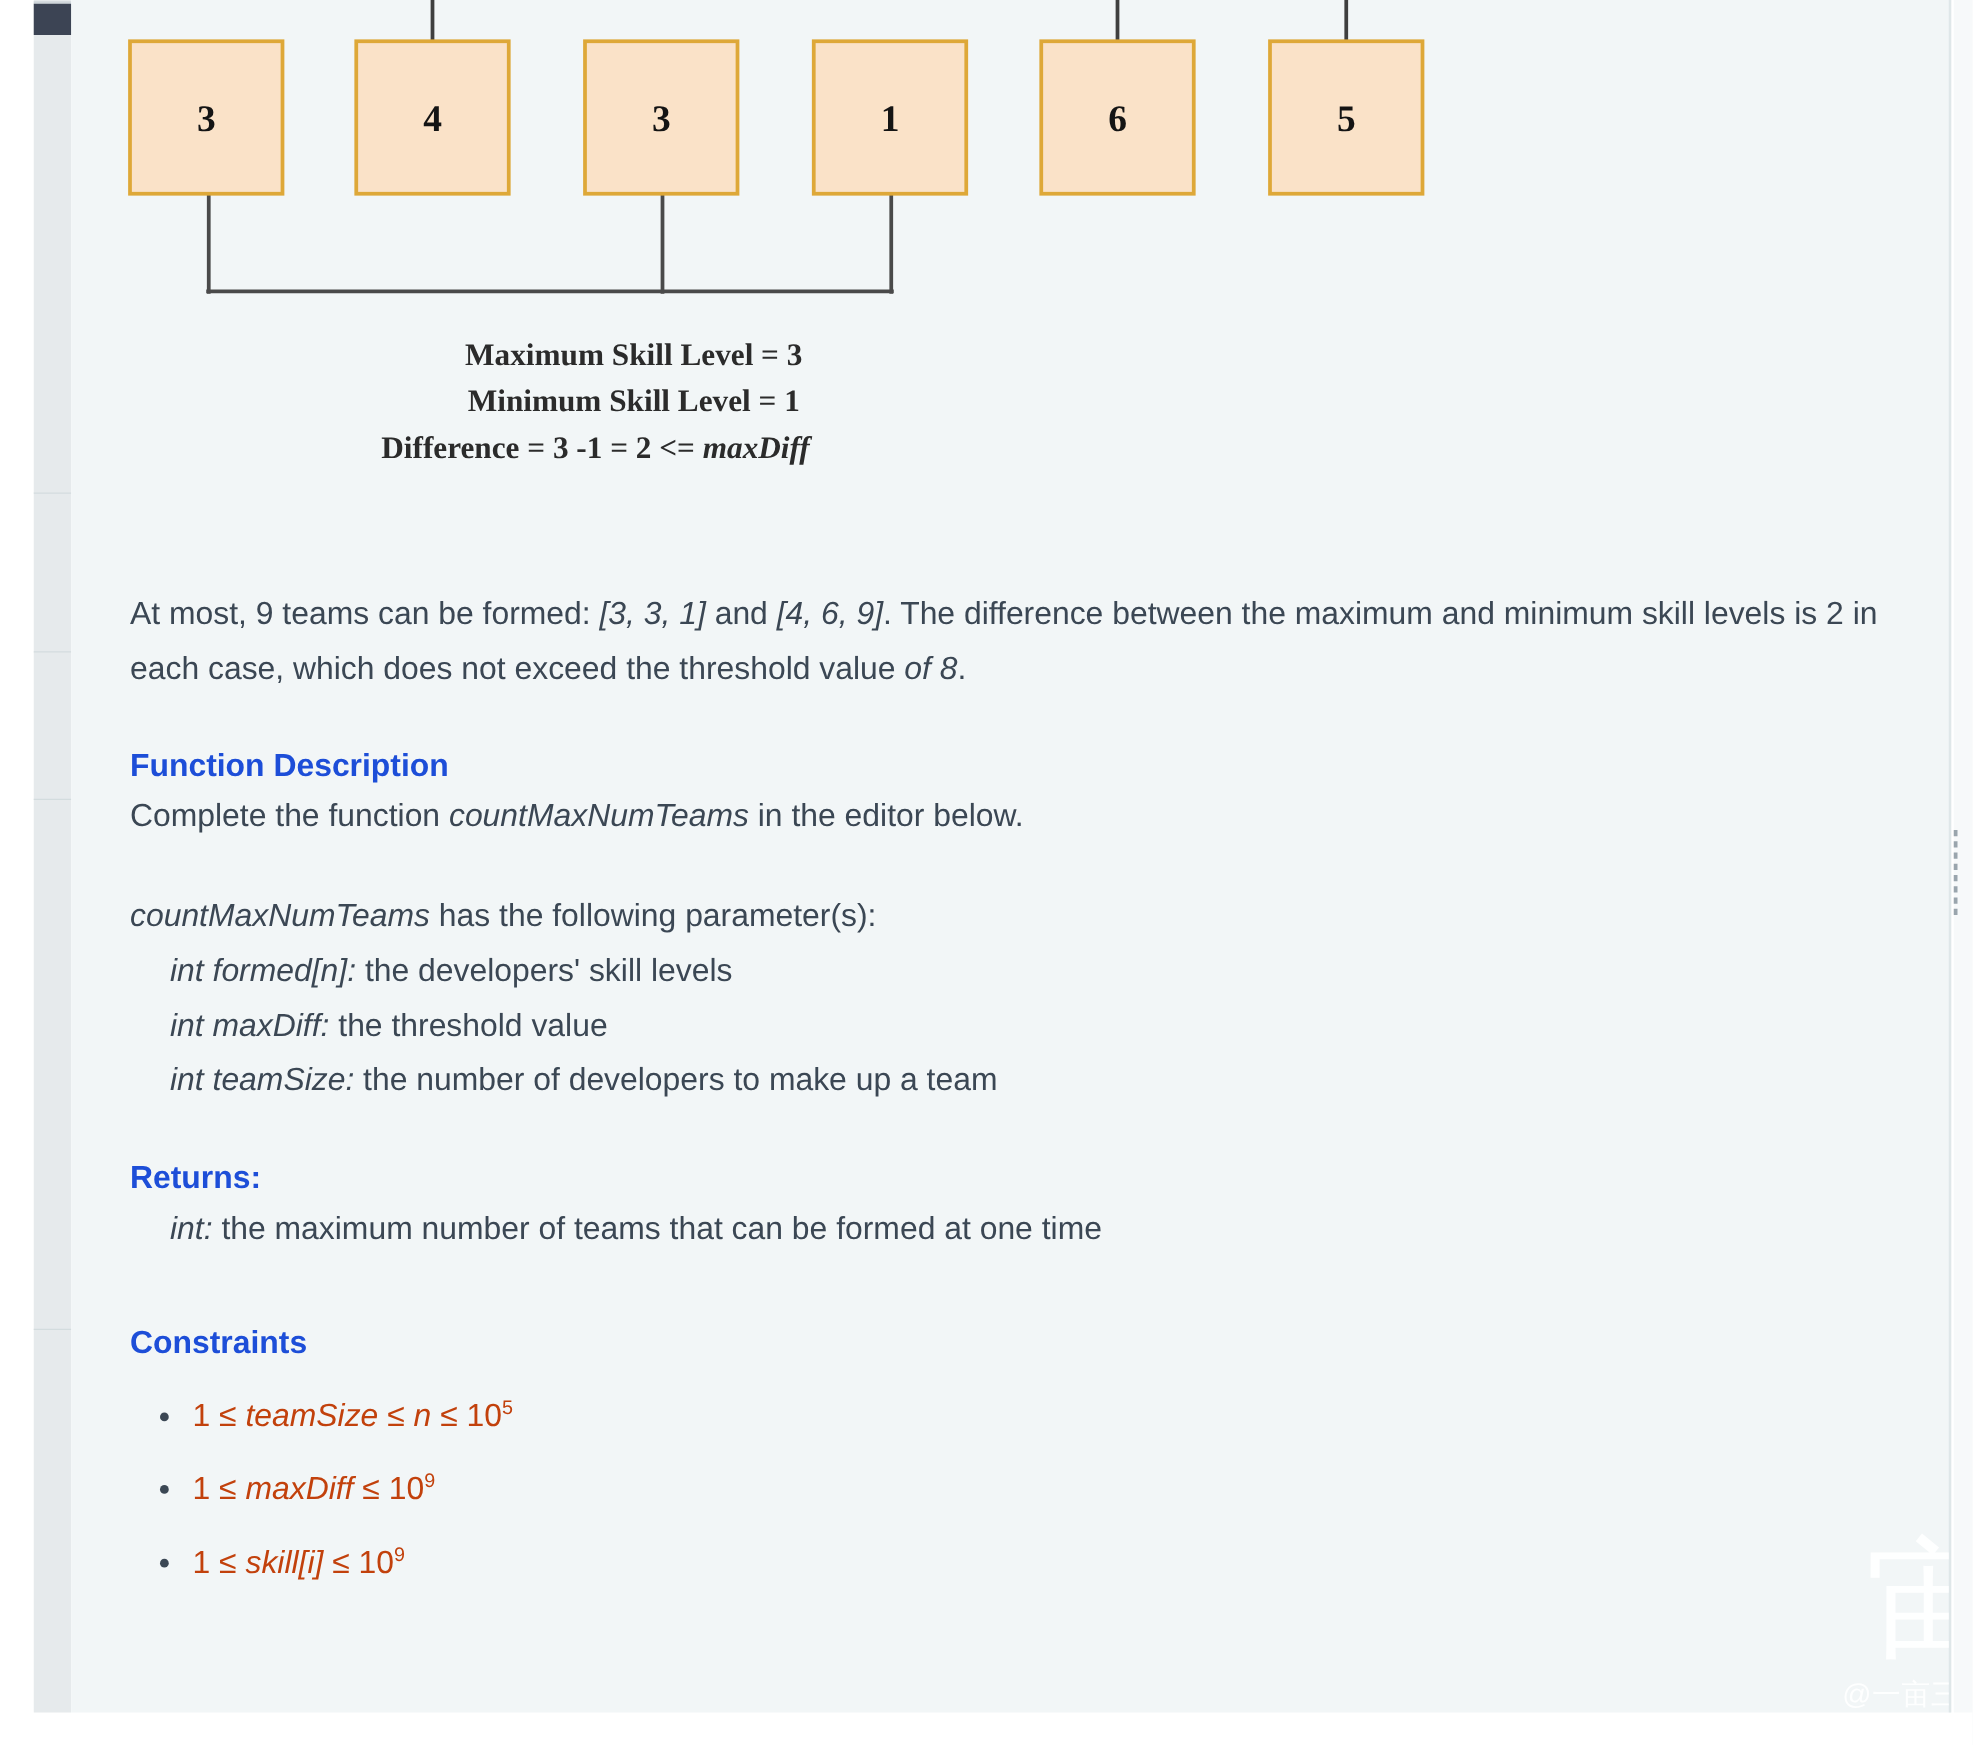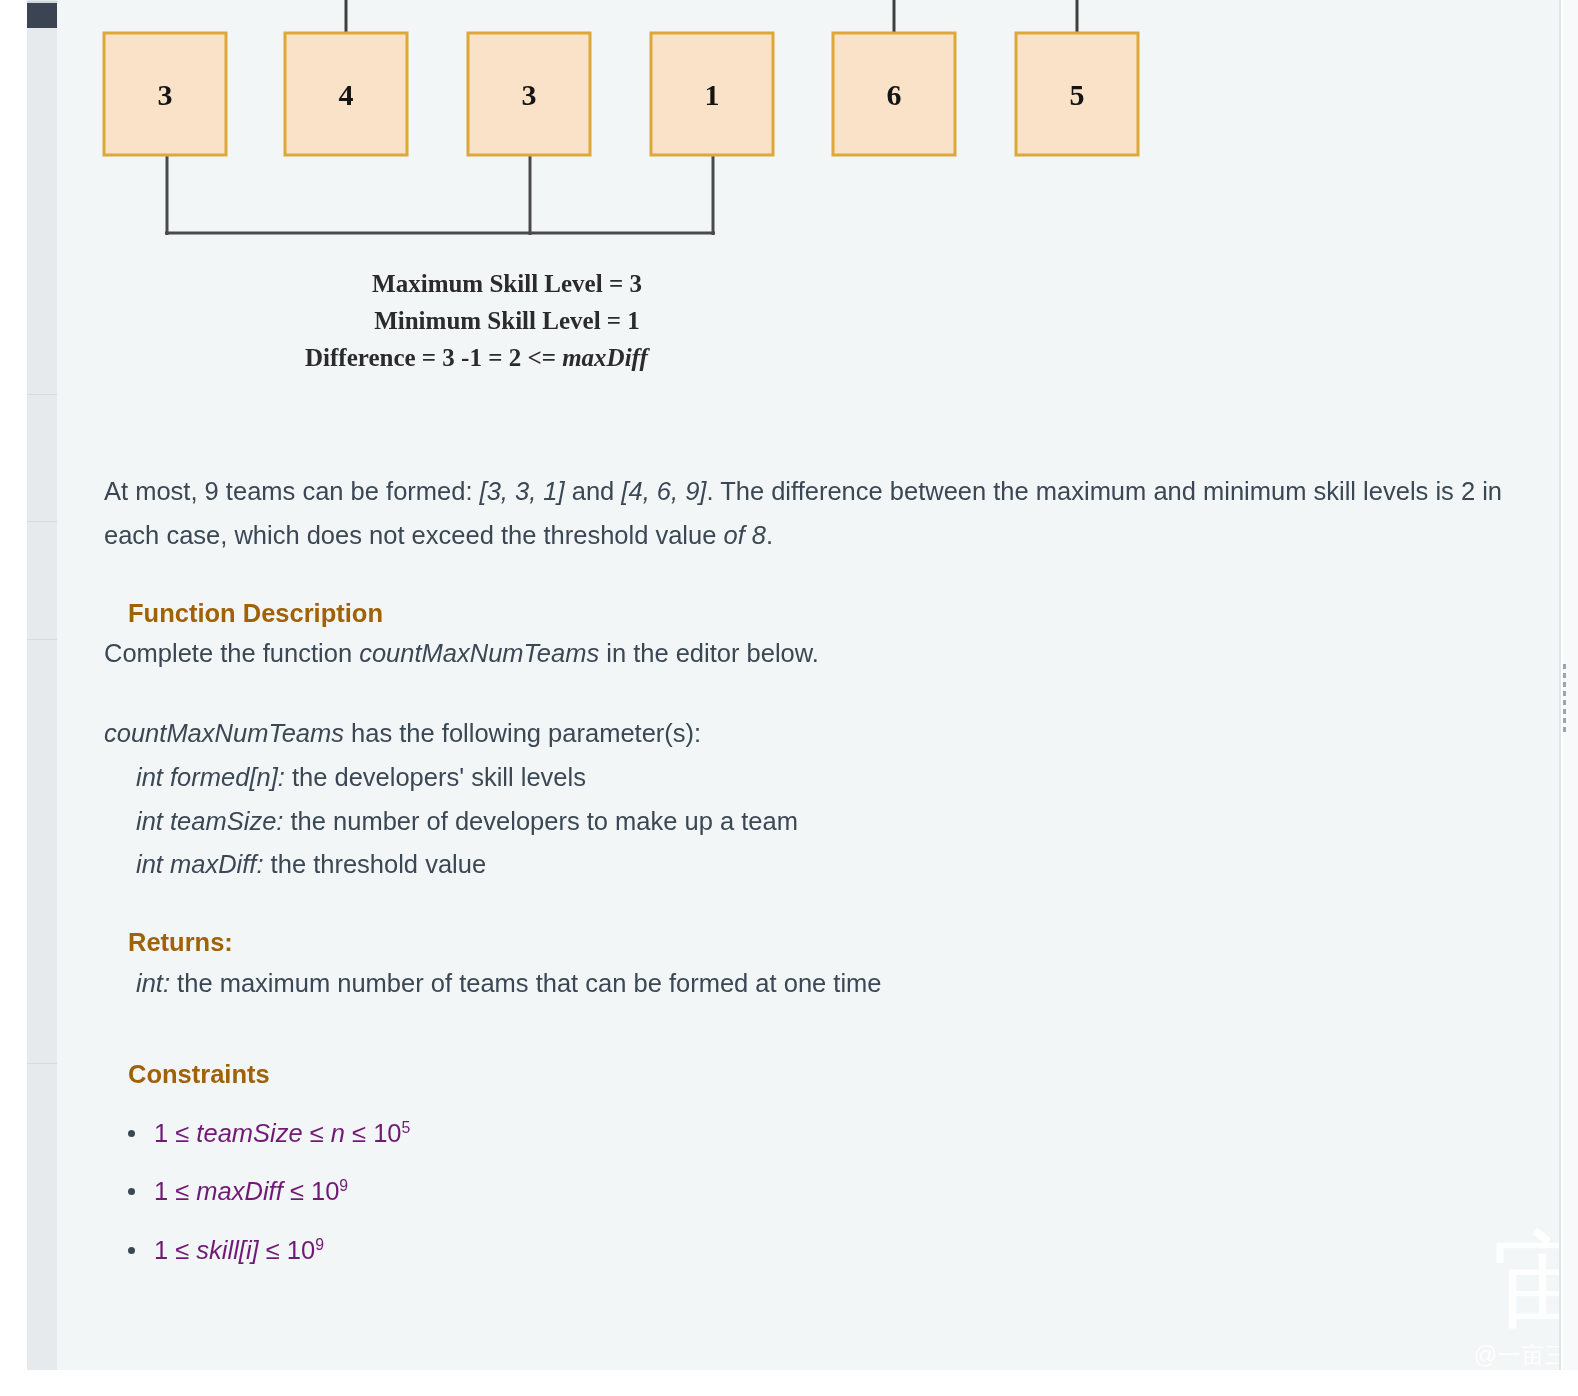--- a/index.html
+++ b/index.html
@@ -125,39 +125,38 @@
     font-size: 25.5px;
     line-height: 1.72;
   }
   #prose p { margin: 0 0 0 0; }
   .block-gap { height: 36px; }
   .small-gap { height: 14px; }
 
   .hdr {
     font-weight: bold;
     font-size: 25.5px;
-    color: #a16207;
+    color: #1d4ed8;
     line-height: 1.5;
-    margin-left: 24px;
   }
   i, .it { }
 
   .indent-1 { padding-left: 32px; }
 
   ul.constraints {
     margin: 24px 0 0 0;
     padding-left: 50px;
     list-style: none;
   }
   ul.constraints li {
     position: relative;
     font-size: 25.5px;
     line-height: 1.2;
     margin-bottom: 28px;
-    color: #701a75;
+    color: #c2410c;
   }
   ul.constraints li::before {
     content: "";
     position: absolute;
     left: -26px;
     top: 12px;
     width: 7px; height: 7px;
     border-radius: 50%;
     background: #3b4754;
   }
@@ -264,22 +263,22 @@
 
       <div class="block-gap"></div>
 
       <div class="hdr">Function Description</div>
       <p><span>Complete the function </span><i>countMaxNumTeams</i><span> in the editor below.</span></p>
 
       <div class="block-gap"></div>
 
       <p><i>countMaxNumTeams</i><span> has the following parameter(s):</span></p>
       <p class="indent-1"><i>int formed[n]:</i><span> the developers' skill levels</span></p>
+      <p class="indent-1"><i>int maxDiff:</i><span> the threshold value</span></p>
       <p class="indent-1"><i>int teamSize:</i><span> the number of developers to make up a team</span></p>
-      <p class="indent-1"><i>int maxDiff:</i><span> the threshold value</span></p>
 
       <div class="block-gap"></div>
 
       <div class="hdr">Returns:</div>
       <p class="indent-1"><i>int:</i><span> the maximum number of teams that can be formed at one time</span></p>
 
       <div class="block-gap"></div>
       <div class="small-gap"></div>
 
       <div class="hdr">Constraints</div>

